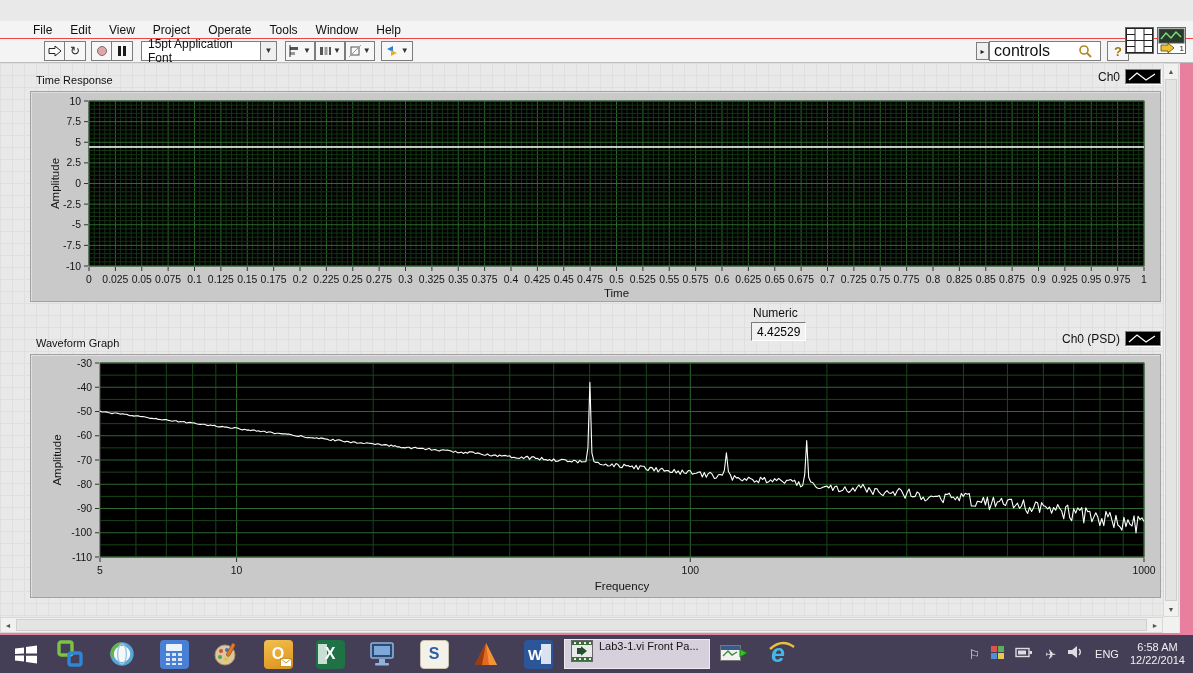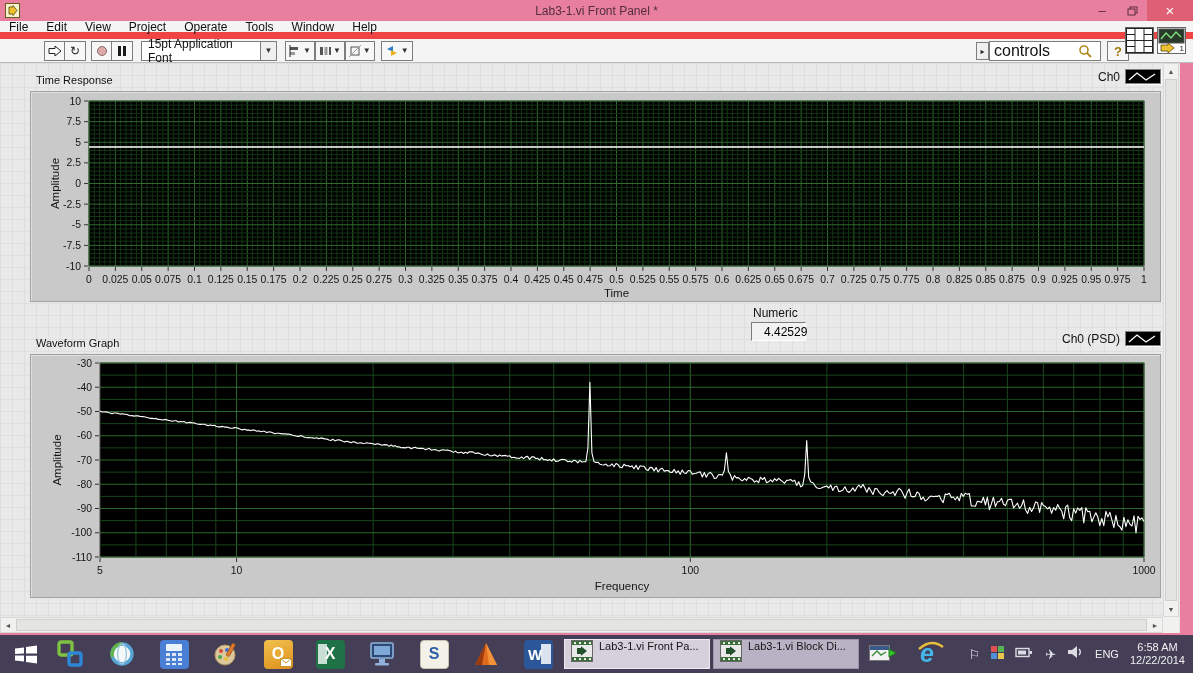--- a/index.html
+++ b/index.html
@@ -9,21 +9,21 @@
   
   .titlebar{position:absolute;left:0;top:0;width:1193px;height:21px;background:#e87f9e;display:flex;align-items:center;}
   .app-icon{width:15px;height:15px;margin-left:5px;background:#f5f2d0;border:1px solid #6a5a20;display:flex;align-items:center;justify-content:center;}
   .win-title{position:absolute;left:0;right:0;text-align:center;font-size:12px;color:#542e3e;}
   .win-controls{position:absolute;right:0;top:0;height:21px;display:flex;z-index:5;}
   .win-btn{width:30px;height:21px;display:flex;align-items:center;justify-content:center;color:#5a2e3e;font-size:13px;cursor:default;}
   .win-btn svg{display:block;}
   .win-btn.close{width:46px;background:#df6075;color:#fff;font-size:15px;}
 
   
-  .menubar{position:absolute;left:0;top:21px;width:1193px;height:18px;background:#f4f4f4;display:flex;align-items:center;font-size:12px;border-bottom:7px solid #ef4444;}
+  .menubar{position:absolute;left:0;top:21px;width:1193px;height:18px;background:#f4f4f4;display:flex;align-items:center;font-size:12px;border-bottom:1px solid #ef4444;padding-left:24px;}
   .menu-item{padding:0 9px;color:#101010;}
 
   
   .toolbar{position:absolute;left:0;top:39px;width:1193px;height:24px;background:#f4f4f4;border-bottom:1px solid #bdbdbd;display:flex;align-items:center;}
   .tb-btn{height:20px;min-width:21px;border:1px solid #7d7d7d;background:#f7f7f7;display:flex;align-items:center;justify-content:center;font-size:12px;padding:0 2px;color:#222;}
   .tb-btn + .tb-btn{border-left:none;}
   .grp{display:flex;}
   .abort-dot{width:10px;height:10px;border-radius:50%;background:#dfa8a8;border:1px solid #8a6a6a;}
   .pause-bars{display:flex;gap:2px;}
   .pause-bars i{display:block;width:3px;height:10px;background:#1a1a1a;}
@@ -46,21 +46,21 @@
   .frontpanel{position:absolute;left:0;top:63px;width:1193px;height:572px;background-color:#e9e9e9;
     background-image:linear-gradient(#dfdfdf 1px,transparent 1px),linear-gradient(90deg,#dfdfdf 1px,transparent 1px);
     background-size:12px 12px;}
   .graph-label{position:absolute;font-size:11px;color:#111;}
   .legend{position:absolute;display:flex;align-items:center;gap:5px;font-size:12px;color:#111;}
   .legend .wave{width:36px;height:15px;background:#000;border:1px solid #808080;box-shadow:1px 1px 0 #fdfdfd;display:block;}
   .graph{position:absolute;background:#c9c9c9;border:1px solid #a2a2a2;box-shadow:inset 1px 1px 0 #dedede;}
   .graph svg{display:block;}
   .graph svg text{font-family:"Liberation Sans",sans-serif;}
   .numeric-label{position:absolute;font-size:12px;color:#111;text-align:center;}
-  .numeric-box{position:absolute;width:55px;height:19px;background:#f2f2f2;border-top:1px solid #7c7c7c;border-left:1px solid #7c7c7c;border-right:1px solid #fff;border-bottom:1px solid #fff;font-size:12px;color:#000;display:flex;align-items:center;padding-left:12px;}
+  .numeric-box{position:absolute;width:55px;height:19px;background:#f2f2f2;border-top:1px solid #7c7c7c;border-left:1px solid #7c7c7c;border-right:1px solid #fff;border-bottom:1px solid #fff;font-size:12px;color:#000;display:flex;align-items:center;padding-left:5px;}
 
   
   .vscroll{position:absolute;left:1163px;top:0;width:16px;height:554px;background:#f1f1f0;border:1px solid #d8d8d8;}
   .hscroll{position:absolute;left:0;top:554px;width:1163px;height:16px;background:#f1f1f0;border:1px solid #d8d8d8;display:flex;justify-content:space-between;}
   .sb-arrow{width:14px;height:14px;display:flex;align-items:center;justify-content:center;font-size:7px;color:#555;background:#f1f1f0;}
   .vscroll .sb-arrow{position:absolute;left:0;}
   .v-thumb{position:absolute;left:1px;top:15px;width:12px;height:522px;background:#e4e4e2;border:1px solid #cfcfcd;}
   .h-thumb{position:absolute;left:15px;top:1px;width:1131px;height:12px;background:#e4e4e2;border:1px solid #cfcfcd;}
   .corner{position:absolute;left:1163px;top:554px;width:16px;height:16px;background:#f1f1f0;}
   .border-right{position:absolute;left:1180px;top:0;width:13px;height:572px;background:#e87f9e;}
@@ -80,38 +80,20 @@
   .lang{color:#f0f0f0;font-size:11px;}
   .clock{color:#f0f0f0;font-size:11px;line-height:13px;text-align:center;}
   .ie-slot{width:50px;display:flex;justify-content:center;}
   .rt-slot{width:44px;display:flex;justify-content:center;}
 </style>
 </head>
 <body>
 
 <div class="screen">
 
-  <div class="titlebar">
-    <div class="app-icon">
-      <svg width="11" height="11" viewBox="0 0 11 11">
-          <polygon points="2,2 6,2 6,0.5 10,5.5 6,10.5 6,9 2,9" fill="#f0c12e" stroke="#574409" stroke-width="0.8"></polygon>
-        </svg>
-    </div>
-    <div class="win-title">Lab3-1.vi Front Panel *</div>
-    <div class="win-controls">
-      <div class="win-btn">–</div>
-      <div class="win-btn">
-        <svg width="11" height="10" viewBox="0 0 11 10">
-            <rect x="3" y="1" width="7" height="6" fill="none" stroke="#5a2e3e" stroke-width="1"></rect>
-            <rect x="1" y="3" width="7" height="6" fill="#e87f9e" stroke="#5a2e3e" stroke-width="1"></rect>
-          </svg>
-      </div>
-      <div class="win-btn close">×</div>
-    </div>
-  </div>
 
   <div class="menubar">
     <span class="menu-item">File</span>
     <span class="menu-item">Edit</span>
     <span class="menu-item">View</span>
     <span class="menu-item">Project</span>
     <span class="menu-item">Operate</span>
     <span class="menu-item">Tools</span>
     <span class="menu-item">Window</span>
     <span class="menu-item">Help</span>
@@ -799,39 +781,20 @@
             <rect x="18" y="2.2" width="2" height="1.8"></rect>
             <rect x="3" y="18.2" width="2" height="1.8"></rect>
             <rect x="8" y="18.2" width="2" height="1.8"></rect>
             <rect x="13" y="18.2" width="2" height="1.8"></rect>
             <rect x="18" y="18.2" width="2" height="1.8"></rect>
           </g>
           <polygon points="6,8 10,8 10,6.2 16,11 10,15.8 10,14 6,14" fill="#24512c"></polygon>
         </svg>
       <span class="task-label">Lab3-1.vi Front Pa...</span>
     </div>
-    <div class="task-btn normal">
-      <svg width="22" height="22">
-          <rect x="0.5" y="0.5" width="21" height="21" fill="#e9e9e9" stroke="#666"></rect>
-          <rect x="1" y="1" width="20" height="4" fill="#3c6e3c"></rect>
-          <rect x="1" y="17" width="20" height="4" fill="#3c6e3c"></rect>
-          <g fill="#fff">
-            <rect x="3" y="2.2" width="2" height="1.8"></rect>
-            <rect x="8" y="2.2" width="2" height="1.8"></rect>
-            <rect x="13" y="2.2" width="2" height="1.8"></rect>
-            <rect x="18" y="2.2" width="2" height="1.8"></rect>
-            <rect x="3" y="18.2" width="2" height="1.8"></rect>
-            <rect x="8" y="18.2" width="2" height="1.8"></rect>
-            <rect x="13" y="18.2" width="2" height="1.8"></rect>
-            <rect x="18" y="18.2" width="2" height="1.8"></rect>
-          </g>
-          <polygon points="6,8 10,8 10,6.2 16,11 10,15.8 10,14 6,14" fill="#24512c"></polygon>
-        </svg>
-      <span class="task-label">Lab3-1.vi Block Di...</span>
-    </div>
 
     <div class="rt-slot">
       <svg width="30" height="22">
           <rect x="0.5" y="2.5" width="20" height="15" fill="#f2f2f2" stroke="#777"></rect>
           <rect x="1" y="3" width="19" height="4" fill="#3a5a8c"></rect>
           <polyline points="3,13 8,8 12,12 17,9" fill="none" stroke="#3c8c3c" stroke-width="1.4"></polyline>
           <polygon points="20,6 27,10 20,14" fill="#35c22f" stroke="#1c7a18"></polygon>
         </svg>
     </div>
     <div class="ie-slot">

